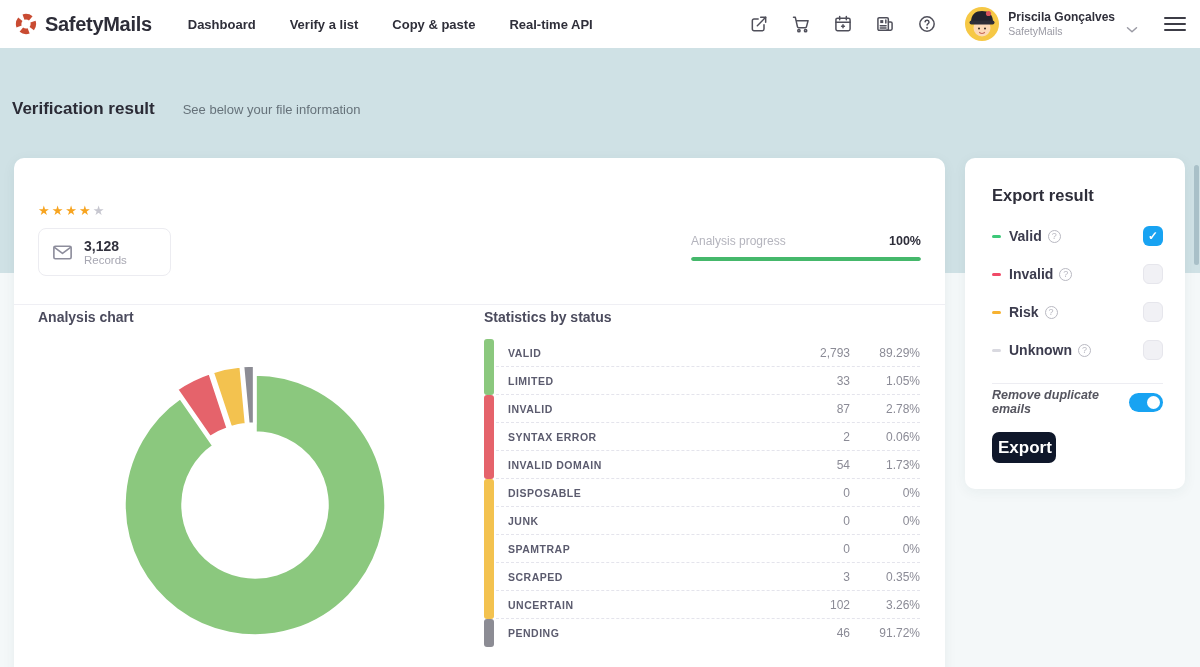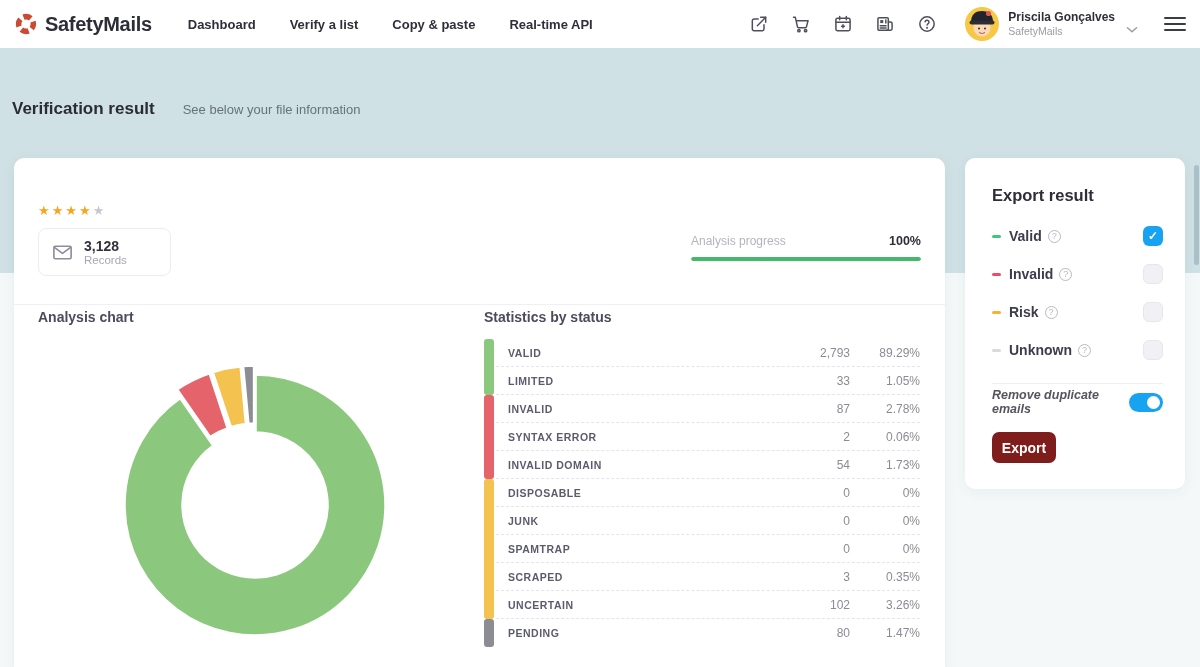--- a/index.html
+++ b/index.html
@@ -81,21 +81,21 @@
   .exp-check { margin-left:auto; width:20px; height:20px; border-radius:6px;
     display:flex; align-items:center; justify-content:center; cursor:pointer; }
   .exp-check.checked { background:#18a3f2; color:#fff; font-size:12px; font-weight:700; }
   .exp-check.unchecked { background:#f1f1f5; border:1px solid #e6e6ec; }
   .export-divider { margin:14px 22px 0 27px; border-top:1px solid #ededf2; }
   .dup-row { margin:4px 22px 0 27px; display:flex; align-items:center; justify-content:space-between;font-style:italic; }
   .dup-label { font-size:12.5px; font-weight:600; color:#55555f; }
   .toggle { width:34px; height:19px; border-radius:10px; background:#18a3f2; position:relative; cursor:pointer; flex:none; }
   .toggle-knob { position:absolute; right:3px; top:3px; width:13px; height:13px; border-radius:50%; background:#fff; }
   .export-btn { margin:16px 0 0 27px; width:64px; height:31px; border:none; border-radius:7px;
-    background:#7f1d1d; color:#fff; font-size:14px; font-weight:700; font-family:inherit; cursor:pointer; }
+    background:#0f172a; color:#fff; font-size:17px; font-weight:700; font-family:inherit; cursor:pointer; }
   
   .scrollbar-thumb { position:absolute; right:1px; top:165px; width:5px; height:100px;
     background:#a9c0c8; border-radius:3px; z-index:6; }
 </style>
 </head>
 <body>
 
 <div class="navbar">
   <div class="brand">
     <span style="width:24px;height:24px;display:inline-block;">
@@ -284,22 +284,22 @@
         </div>
         <div class="stat-row">
           <div class="sr-bar rb" style="background: rgb(243, 194, 79);"></div>
           <div class="sr-label">UNCERTAIN</div>
           <div class="sr-count">102</div>
           <div class="sr-pct">3.26%</div>
         </div>
         <div class="stat-row">
           <div class="sr-bar rt rb" style="background: rgb(140, 140, 148);"></div>
           <div class="sr-label">PENDING</div>
-          <div class="sr-count">80</div>
-          <div class="sr-pct">1.47%</div>
+          <div class="sr-count">46</div>
+          <div class="sr-pct">91.72%</div>
         </div>
       </div>
   </div>
 </div>
 
 <div class="export-card">
   <div class="export-title">Export result</div>
   <div class="export-options">
       <div class="exp-row">
         <span class="exp-dash" style="background: rgb(60, 200, 120);"></span>

